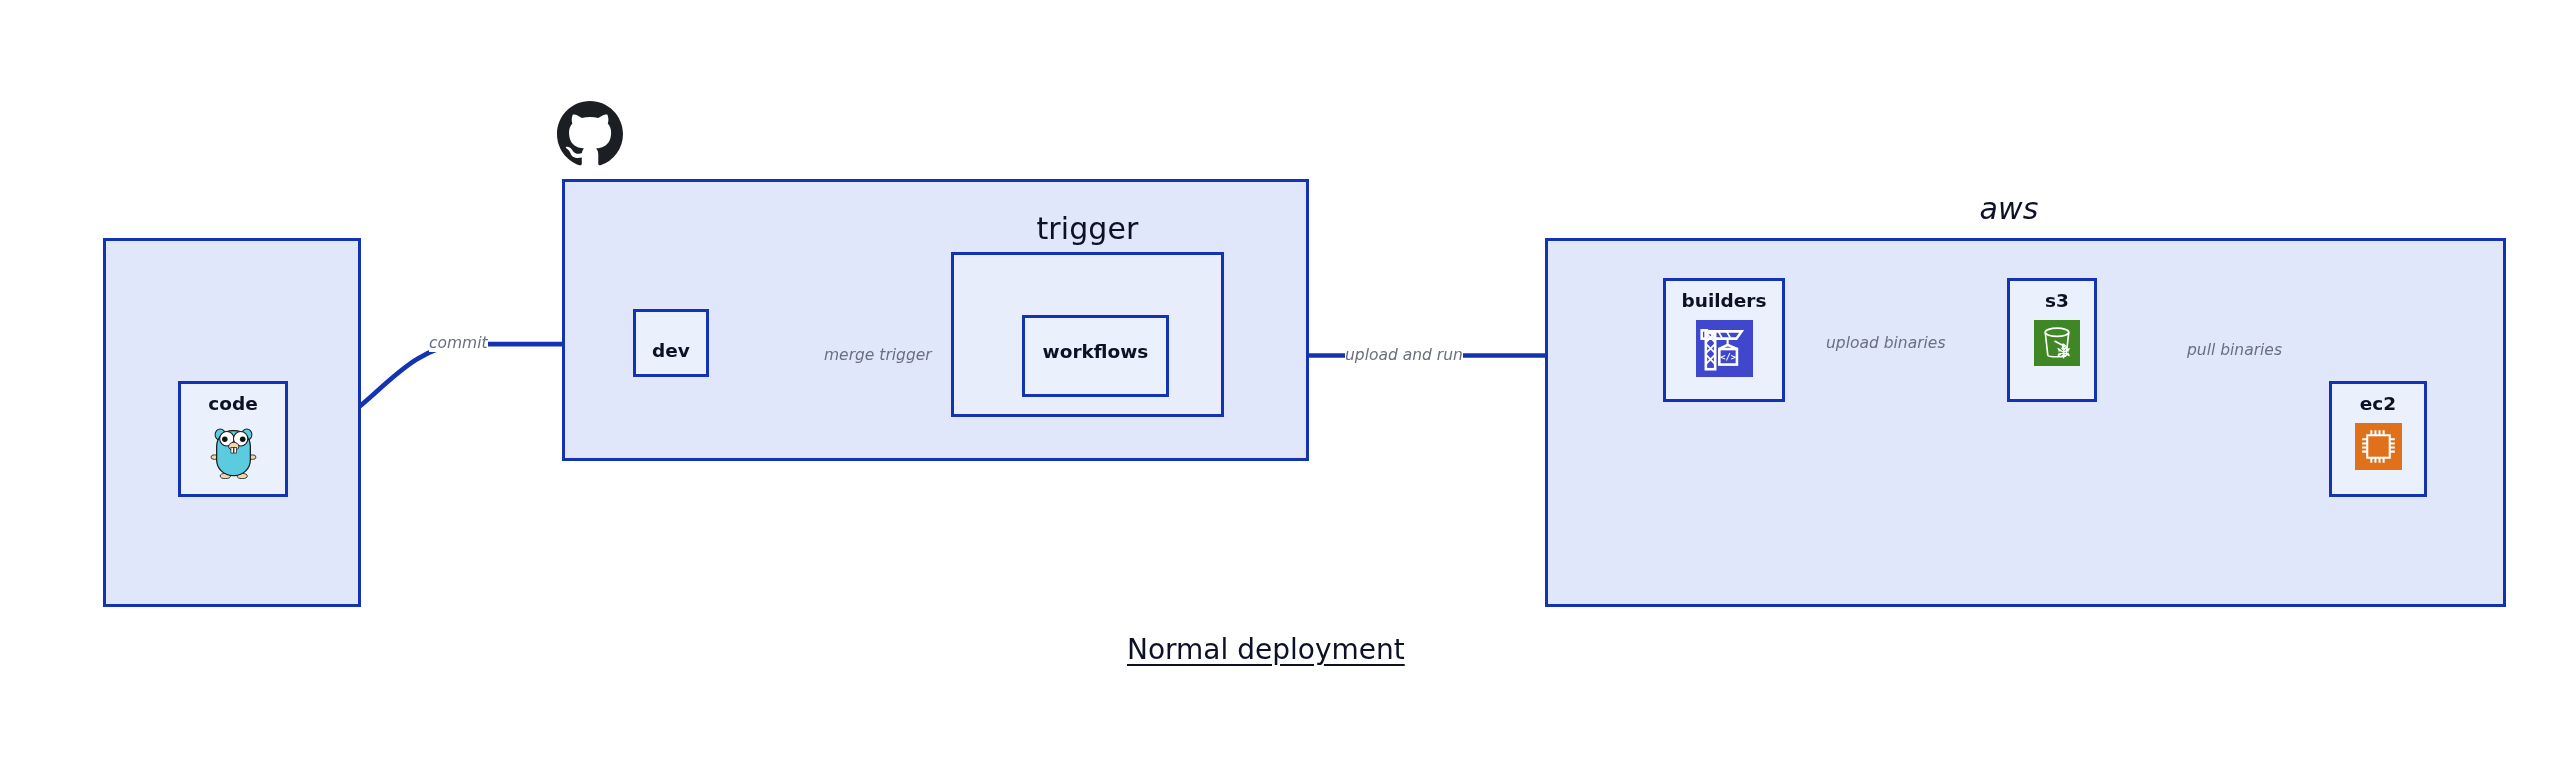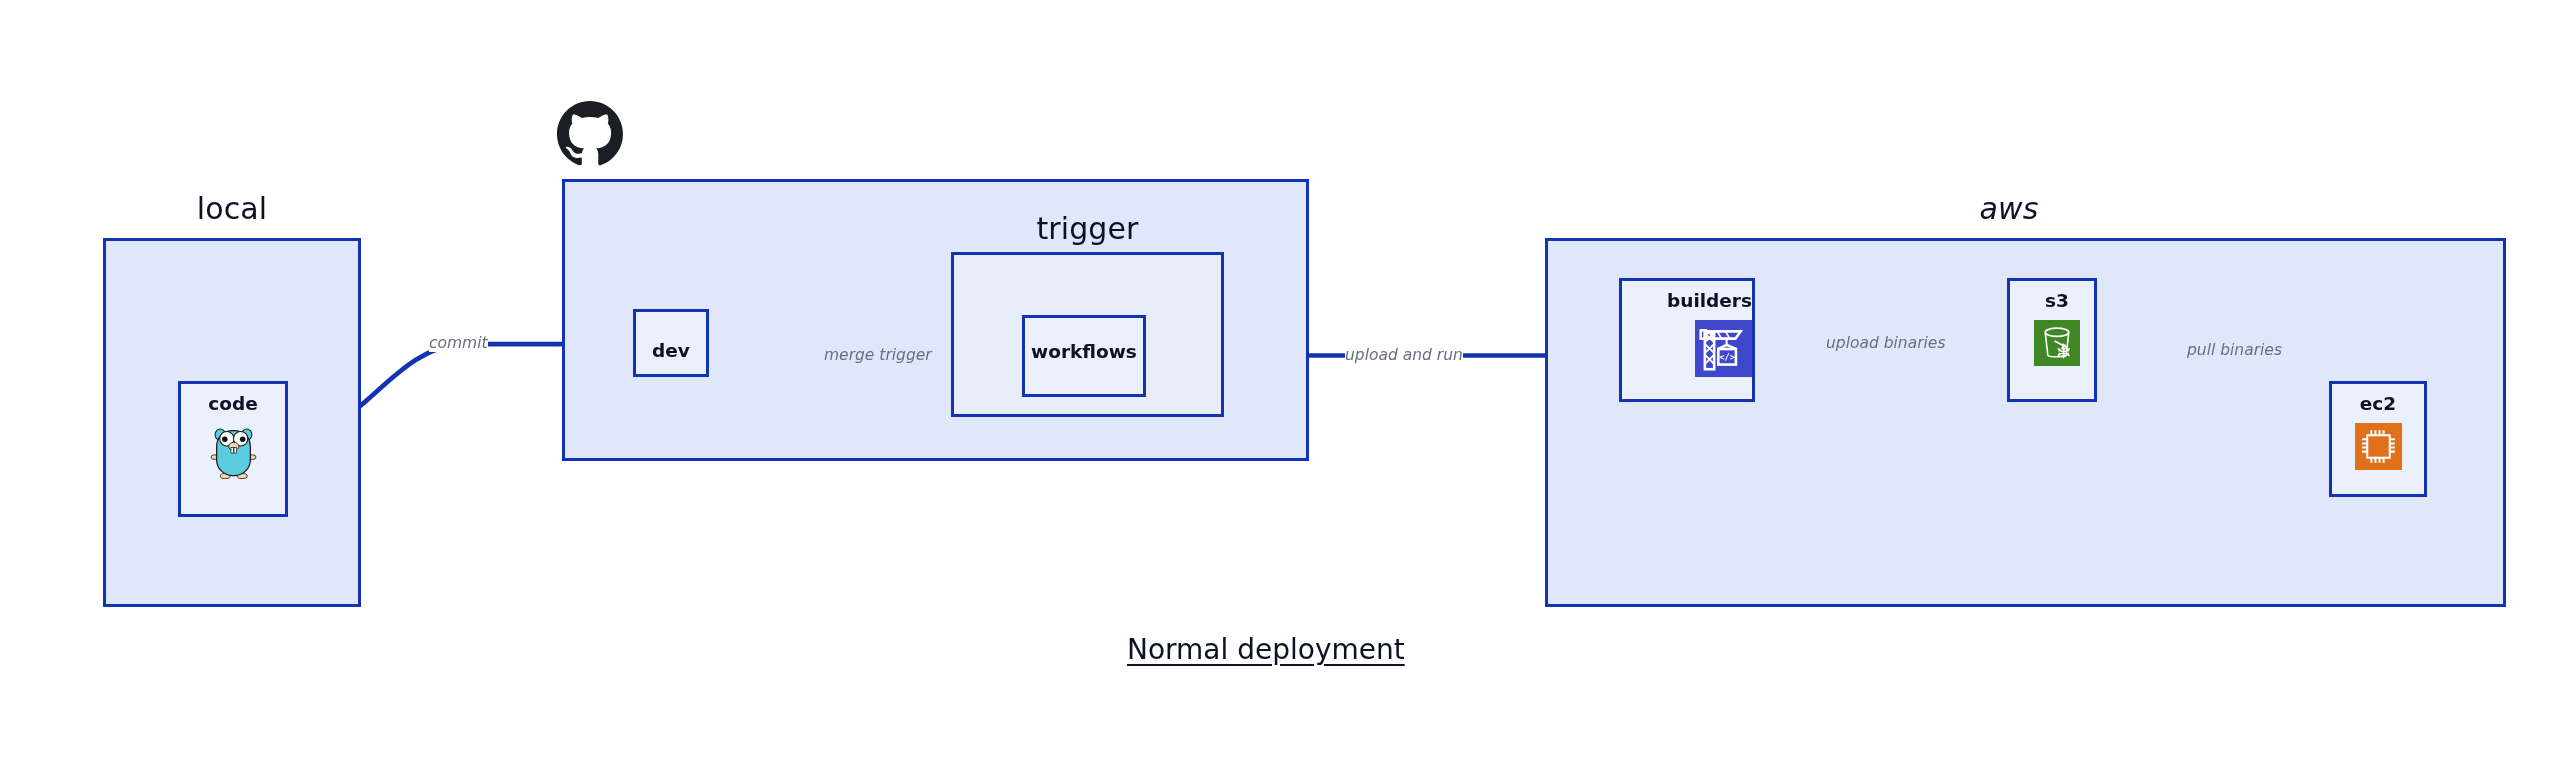--- a/index.html
+++ b/index.html
@@ -92,25 +92,24 @@
 
     <path d="M 1378 690 L 1983 690" fill="none" stroke="#1333b3" stroke-width="9" marker-end="url(#arrow)"></path>
 
     <path d="M 2232 690 L 3143 690" fill="none" stroke="#1333b3" stroke-width="9" marker-end="url(#arrow)"></path>
 
     <path d="M 3404 668 L 3880 668" fill="none" stroke="#1333b3" stroke-width="9" marker-end="url(#arrow)"></path>
 
     <path d="M 4089 668 C 4230 660 4330 700 4420 830 L 4488 893" fill="none" stroke="#1333b3" stroke-width="9" marker-end="url(#arrow)"></path>
   </svg>
 
-  <div class="cluster-label" style="left:103px;top:191px;width:258px;">local</div>
 
   <div class="cluster" style="left:103px;top:238px;width:258px;height:369px;"></div>
 
-  <div class="node" style="left:178px;top:381px;width:110px;height:136px;">
+  <div class="node" style="left:178px;top:381px;width:110px;height:116px;">
     <span class="node-label">code</span>
     <span class="node-icon">
       <svg width="47" height="56" viewBox="0 0 92 108">
 
         <ellipse cx="20" cy="22" rx="10" ry="11" fill="#5bcbe0" stroke="#1a1a1a" stroke-width="2"></ellipse>
         <ellipse cx="72" cy="22" rx="10" ry="11" fill="#5bcbe0" stroke="#1a1a1a" stroke-width="2"></ellipse>
 
         <ellipse cx="30" cy="103" rx="10" ry="5" fill="#f2d7ac" stroke="#1a1a1a" stroke-width="1.6"></ellipse>
         <ellipse cx="63" cy="103" rx="10" ry="5" fill="#f2d7ac" stroke="#1a1a1a" stroke-width="1.6"></ellipse>
 
@@ -149,29 +148,29 @@
   </div>
 
   <div class="node" style="left:633px;top:309px;width:76px;height:68px;">
     <span class="node-label" style="margin-top:30px;">dev</span>
   </div>
 
   <div class="cluster-label" style="left:951px;top:211px;width:273px;">trigger</div>
 
   <div class="cluster inner" style="left:951px;top:252px;width:273px;height:165px;"></div>
 
-  <div class="node" style="left:1022px;top:315px;width:124px;height:82px;">
+  <div class="node" style="left:1022px;top:315px;width:147px;height:82px;">
     <span class="node-label" style="margin-top:25px;">workflows</span>
   </div>
 
   <div class="cluster-label" style="left:1906px;top:191px;width:206px;font-style:italic;">aws</div>
 
   <div class="cluster" style="left:1545px;top:238px;width:961px;height:369px;"></div>
 
-  <div class="node" style="left:1619px;top:278px;width:136px;height:124px;align-items:flex-end;">
+  <div class="node" style="left:1663px;top:278px;width:122px;height:124px;">
     <span class="node-label">builders</span>
     <span class="node-icon">
       <svg width="57" height="57" viewBox="0 0 110 110">
         <rect x="0" y="0" width="110" height="110" fill="#3f48cc"></rect>
         <g fill="none" stroke="#ffffff" stroke-width="5">
 
           <rect x="19" y="25" width="18" height="70"></rect>
           <path d="M19 25 L37 43 M37 25 L19 43 M19 46 L37 64 M37 46 L19 64 M19 67 L37 85 M37 67 L19 85" stroke-width="3.5"></path>
 
           <rect x="11" y="20" width="10" height="16"></rect>

